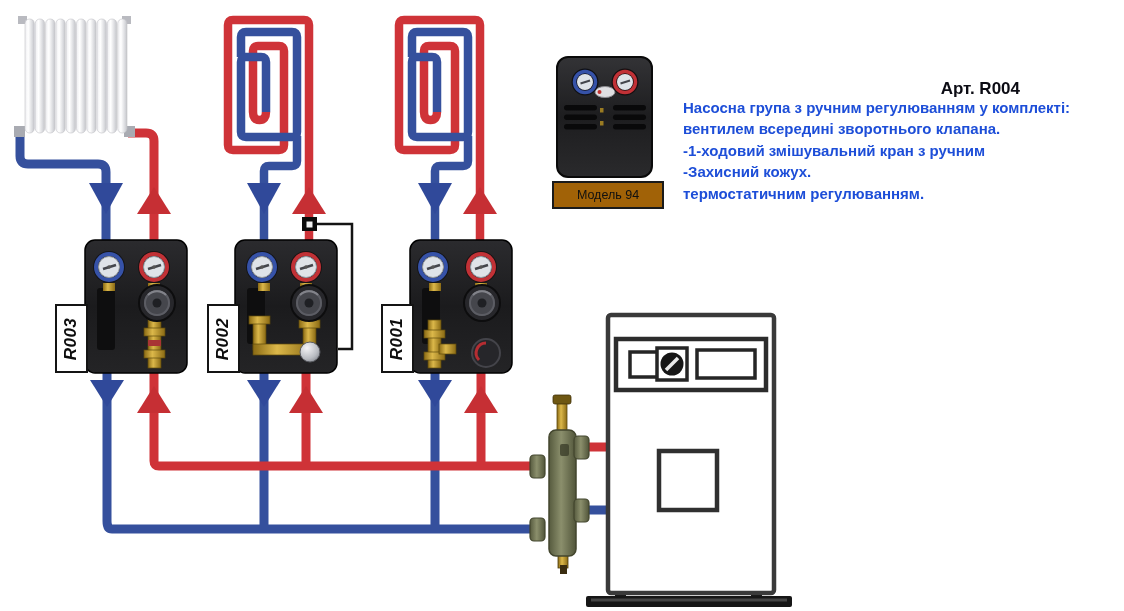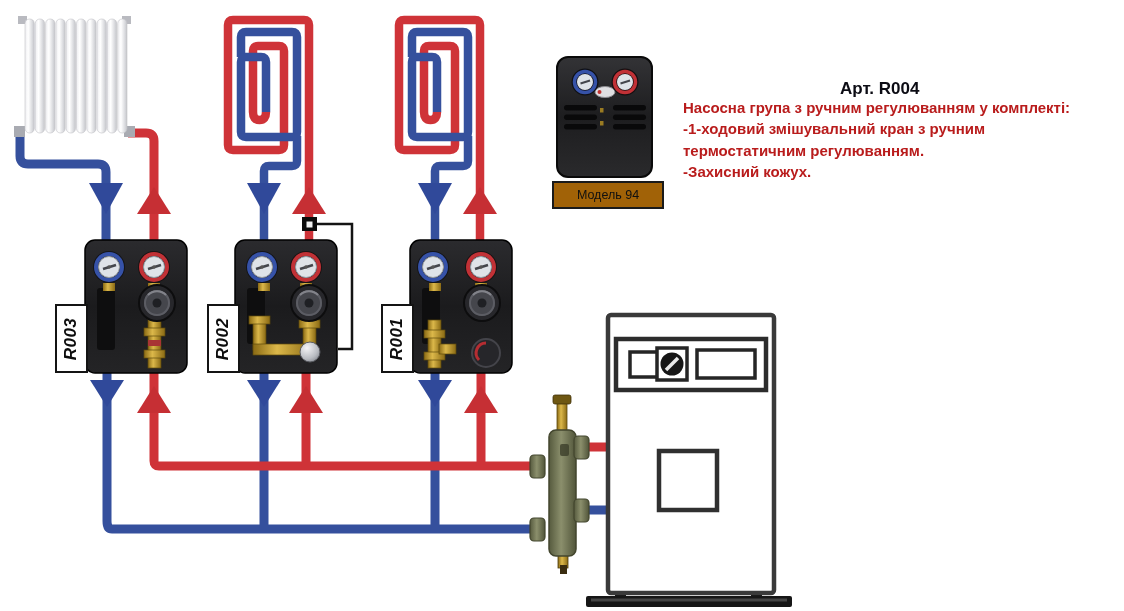--- a/index.html
+++ b/index.html
@@ -4,22 +4,22 @@
 <style>
   html,body{margin:0;padding:0;background:#ffffff;}
   #stage{position:relative;width:1124px;height:611px;background:#fff;overflow:hidden;
          font-family:"Liberation Sans", sans-serif;}
   .abs{position:absolute;}
   svg{display:block;}
   .label-plate{background:#fff;border:2px solid #141414;display:flex;align-items:center;justify-content:center;}
   .label-plate span{transform:rotate(-90deg);font-weight:bold;font-style:italic;font-size:17px;color:#0d0d0d;letter-spacing:.5px;white-space:nowrap;}
   .model-box{background:#a16207;border:2px solid #1a1a1a;display:flex;align-items:center;justify-content:center;
              font-size:12.5px;color:#101010;}
-  .art-title{font-size:17px;font-weight:bold;color:#0c0c14;text-align:left;}
-  .desc{font-size:15px;font-weight:bold;color:#b91c1c;line-height:21.4px;white-space:nowrap;}
+  .art-title{font-size:17px;font-weight:bold;color:#0c0c14;text-align:right;}
+  .desc{font-size:15px;font-weight:bold;color:#1d4ed8;line-height:21.4px;white-space:nowrap;}
 </style>
 </head>
 <body>
 
 <div id="stage">
 
   <svg class="abs" style="left:0;top:0" width="1124" height="611" viewBox="0 0 1124 611">
     <defs>
       <linearGradient id="finGrad" x1="0" y1="0" x2="1" y2="0">
         <stop offset="0" stop-color="#eeeef1"></stop>
@@ -256,18 +256,19 @@
   </div>
 
   <div class="abs model-box" style="left:552px;top:181px;width:108px;height:24px;">
     <span>Модель 94</span>
   </div>
 
   <div class="abs art-title" style="left:840px;top:79px;width:180px;">Арт. R004</div>
 
   <div class="abs" style="left:683px;top:97px;">
     <div class="desc">Насосна група з ручним регулюванням у комплекті:</div>
+    <div class="desc">вентилем всередині зворотнього клапана.</div>
     <div class="desc">-1-ходовий змішувальний кран з ручним</div>
+    <div class="desc">-Захисний кожух.</div>
     <div class="desc">термостатичним регулюванням.</div>
-    <div class="desc">-Захисний кожух.</div>
   </div>
 
 </div>
 
 </body></html>

